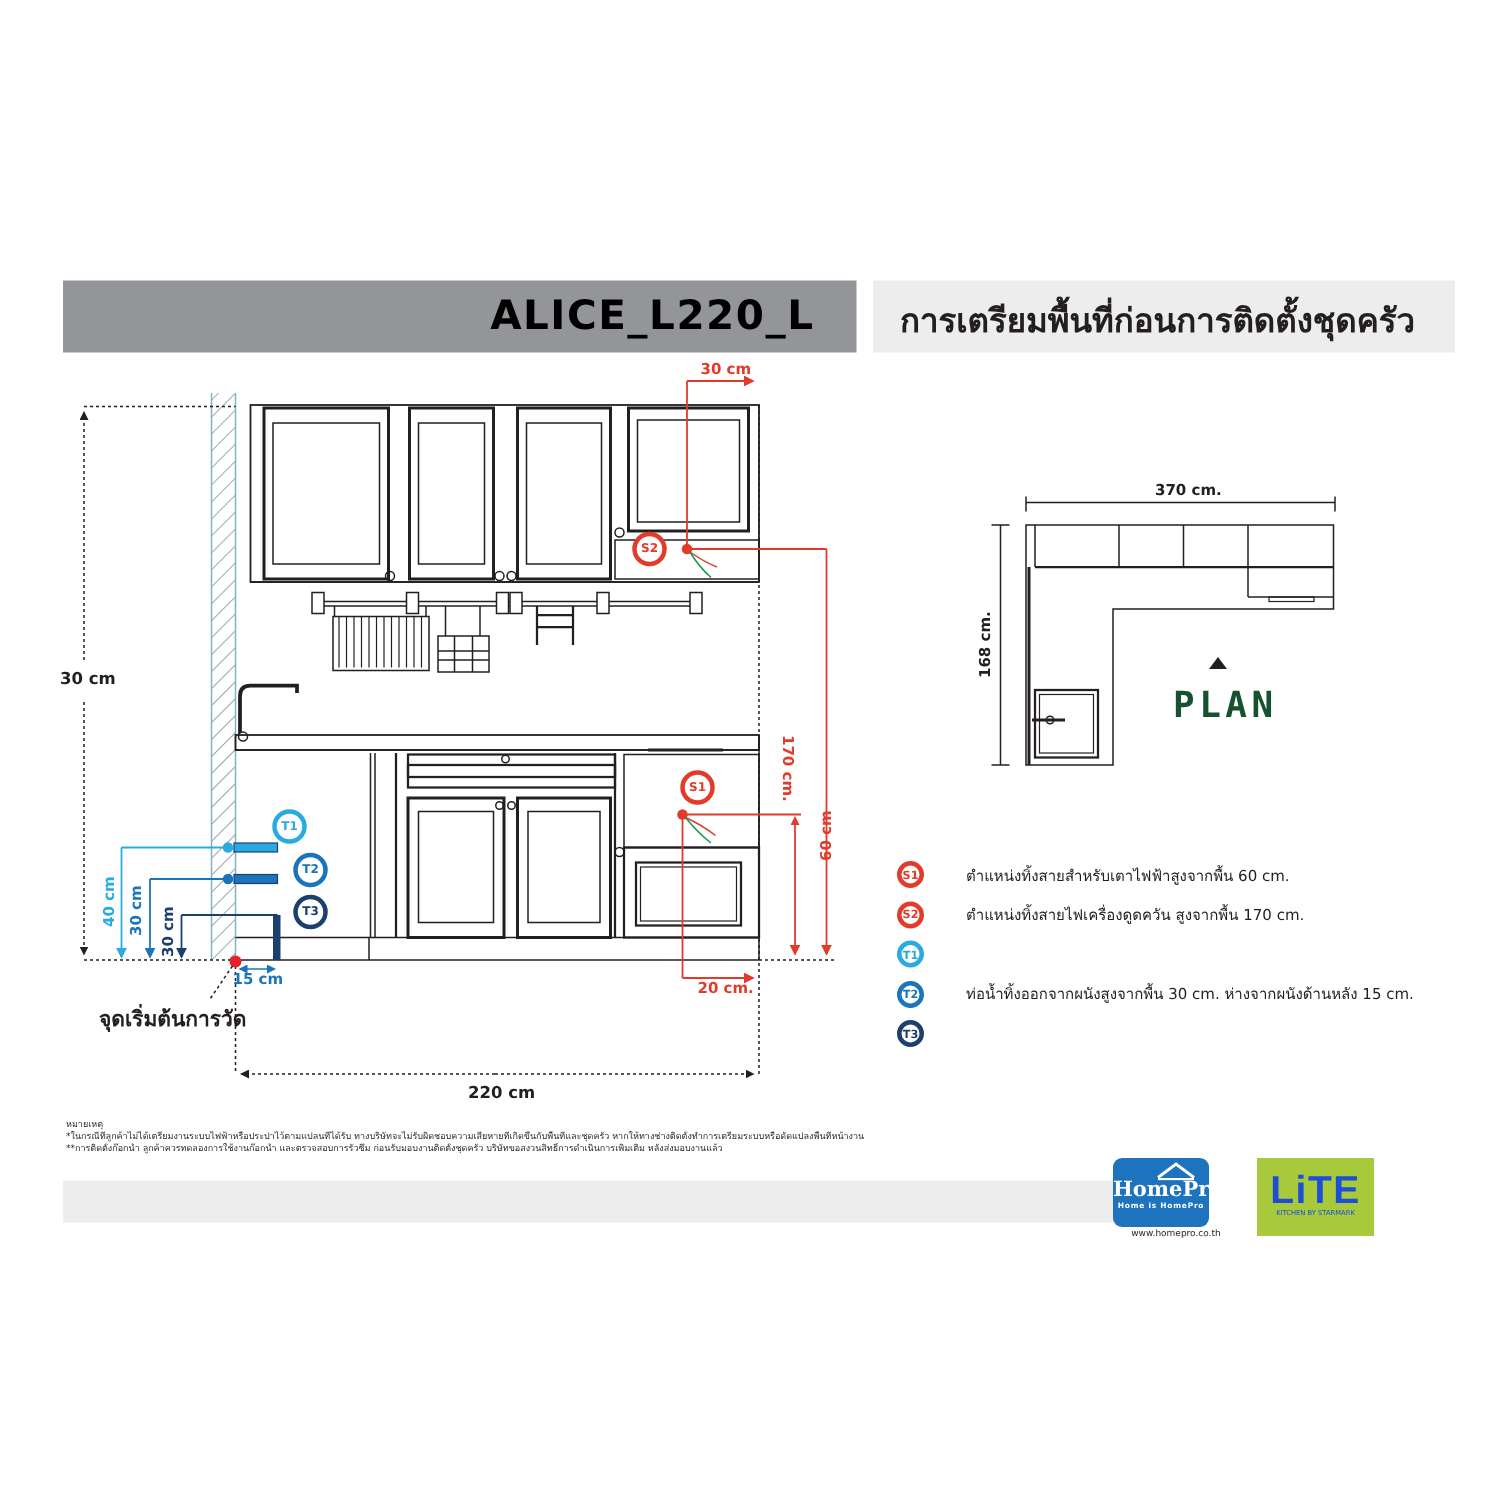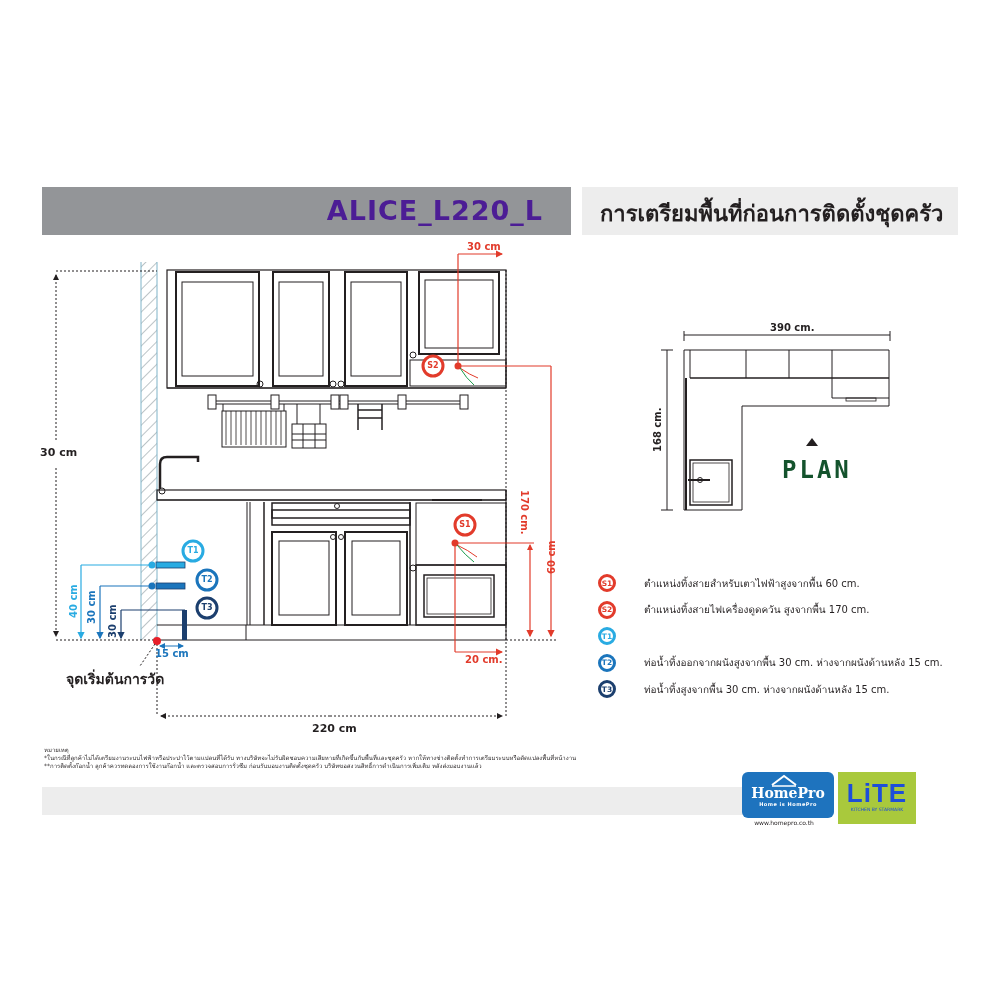--- a/index.html
+++ b/index.html
@@ -1,31 +1,31 @@
 <!DOCTYPE html>
 <html><head>
 <meta charset="utf-8">
 <style>
   html, body { margin:0; padding:0; background:#ffffff; }
   body { width:1000px; height:1000px; position:relative; overflow:hidden;
          font-family:"DejaVu Sans", "Liberation Sans", sans-serif; color:#231f20; }
   .abs { position:absolute; }
   .title-bar-left { left:42px; top:187px; width:529px; height:48px; background:#939598; }
-  .title-bar-left span { position:absolute; right:28px; top:8px; color:#4c1d95; font-size:27px; font-weight:bold; letter-spacing:1px; }
-  .title-bar-right { left:582px; top:187px; width:376px; height:48px; background:#ededed; }
+  .title-bar-left span { position:absolute; right:28px; top:8px; color:#000000; font-size:27px; font-weight:bold; letter-spacing:1px; }
+  .title-bar-right { left:582px; top:187px; width:376px; height:48px; background:#ededed;padding-left:12px; }
   .title-bar-right span { position:absolute; left:18px; top:9px; color:#231f20; font-size:22px; font-weight:bold; }
   svg { position:absolute; left:0; top:0; }
   .legend { left:598px; top:570px; width:380px; }
   .legend-row { display:flex; align-items:center; height:26.5px; }
   .legend-badge { width:18px; height:18px; border-radius:50%; border:3px solid; box-sizing:border-box; display:flex; align-items:center; justify-content:center; font-size:7.5px; font-weight:bold; margin-right:12px; background:#fff; }
   .legend-text { font-size:10px; font-weight:normal; color:#231f20; white-space:nowrap;margin-left:16px; }
   .notes { left:44px; top:746px; width:560px; font-size:6px; line-height:8px; color:#231f20; }
   .notes div { white-space:nowrap; overflow:hidden; }
   .footer-bar { left:42px; top:787px; width:720px; height:28px; background:#ededed; }
-  .homepro { left:742px; top:772px; width:92px; height:46px; background:#1e73be; border-radius:6px; color:#fff; text-align:center; }
+  .homepro { left:742px; top:772px; width:64px; height:46px; background:#1e73be; border-radius:6px; color:#fff; text-align:center; }
   .homepro .brand { font-family:"DejaVu Serif", serif; font-weight:bold; font-size:14px; margin-top:13px; }
   .homepro .tag { font-size:5px; font-weight:bold; letter-spacing:0.5px; }
   .homepro-url { left:742px; top:819px; width:84px; text-align:center; font-size:6px; color:#231f20; }
   .lite { left:838px; top:772px; width:78px; height:52px; background:#a9c93c; text-align:center; color:#1d4ed8; }
   .lite .brand { font-size:26px; font-weight:bold; margin-top:6px; letter-spacing:1px; font-family:"Liberation Sans", sans-serif; }
   .lite .tag { font-size:4.5px; margin-top:-2px; }
   .dim-text { font-weight:bold; font-size:11px; }
 </style>
 </head>
 <body>
@@ -263,21 +263,21 @@
 <div class="abs dim-text" style="left:86px; top:624px; color:#1b75bc; font-size:10px; transform:rotate(-90deg); transform-origin:left top;">30 cm</div>
 <div class="abs dim-text" style="left:107px; top:638px; color:#1c3f6e; font-size:10px; transform:rotate(-90deg); transform-origin:left top;">30 cm</div>
 <div class="abs dim-text" style="left:66px; top:668px; font-size:14px;">จุดเริ่มต้นการวัด</div>
 
 <div class="abs" style="left:425px; top:361px; width:16px; text-align:center; font-size:8px; font-weight:bold; color:#e23b2b;">S2</div>
 <div class="abs" style="left:457px; top:520px; width:16px; text-align:center; font-size:8px; font-weight:bold; color:#e23b2b;">S1</div>
 <div class="abs" style="left:185px; top:546px; width:16px; text-align:center; font-size:8px; font-weight:bold; color:#29abe2;">T1</div>
 <div class="abs" style="left:199px; top:575px; width:16px; text-align:center; font-size:8px; font-weight:bold; color:#1b75bc;">T2</div>
 <div class="abs" style="left:199px; top:603px; width:16px; text-align:center; font-size:8px; font-weight:bold; color:#1c3f6e;">T3</div>
 
-<div class="abs dim-text" style="left:770px; top:322px; font-size:10px;">390 cm.</div>
+<div class="abs dim-text" style="left:770px; top:322px; font-size:10px;">370 cm.</div>
 <div class="abs dim-text" style="left:652px; top:452px; font-size:10px; transform:rotate(-90deg); transform-origin:left top;">168 cm.</div>
 <div class="abs" style="left:782px; top:456px; font-size:24px; font-weight:bold; color:#14532d; letter-spacing:3px; font-family:'DejaVu Sans Mono', monospace;">PLAN</div>
 
 <div class="abs legend">
   <div class="legend-row">
     <div class="legend-badge" style="border-color:#e23b2b; color:#e23b2b;">S1</div>
     <div class="legend-text">ตำแหน่งทิ้งสายสำหรับเตาไฟฟ้าสูงจากพื้น 60 cm.</div>
   </div>
   <div class="legend-row">
     <div class="legend-badge" style="border-color:#e23b2b; color:#e23b2b;">S2</div>
@@ -285,21 +285,20 @@
   </div>
   <div class="legend-row">
     <div class="legend-badge" style="border-color:#29abe2; color:#29abe2;">T1</div>
   </div>
   <div class="legend-row">
     <div class="legend-badge" style="border-color:#1b75bc; color:#1b75bc;">T2</div>
     <div class="legend-text">ท่อน้ำทิ้งออกจากผนังสูงจากพื้น 30 cm. ห่างจากผนังด้านหลัง 15 cm.</div>
   </div>
   <div class="legend-row">
     <div class="legend-badge" style="border-color:#1c3f6e; color:#1c3f6e;">T3</div>
-    <div class="legend-text">ท่อน้ำทิ้งสูงจากพื้น 30 cm. ห่างจากผนังด้านหลัง 15 cm.</div>
   </div>
 </div>
 
 <div class="abs notes">
   <div>หมายเหตุ</div>
   <div>*ในกรณีที่ลูกค้าไม่ได้เตรียมงานระบบไฟฟ้าหรือประปาไว้ตามแปลนที่ได้รับ ทางบริษัทจะไม่รับผิดชอบความเสียหายที่เกิดขึ้นกับพื้นที่และชุดครัว หากให้ทางช่างติดตั้งทำการเตรียมระบบหรือดัดแปลงพื้นที่หน้างาน</div>
   <div>**การติดตั้งก๊อกน้ำ ลูกค้าควรทดลองการใช้งานก๊อกน้ำ และตรวจสอบการรั่วซึม ก่อนรับมอบงานติดตั้งชุดครัว บริษัทขอสงวนสิทธิ์การดำเนินการเพิ่มเติม หลังส่งมอบงานแล้ว</div>
 </div>
 
 <div class="abs footer-bar"></div>

